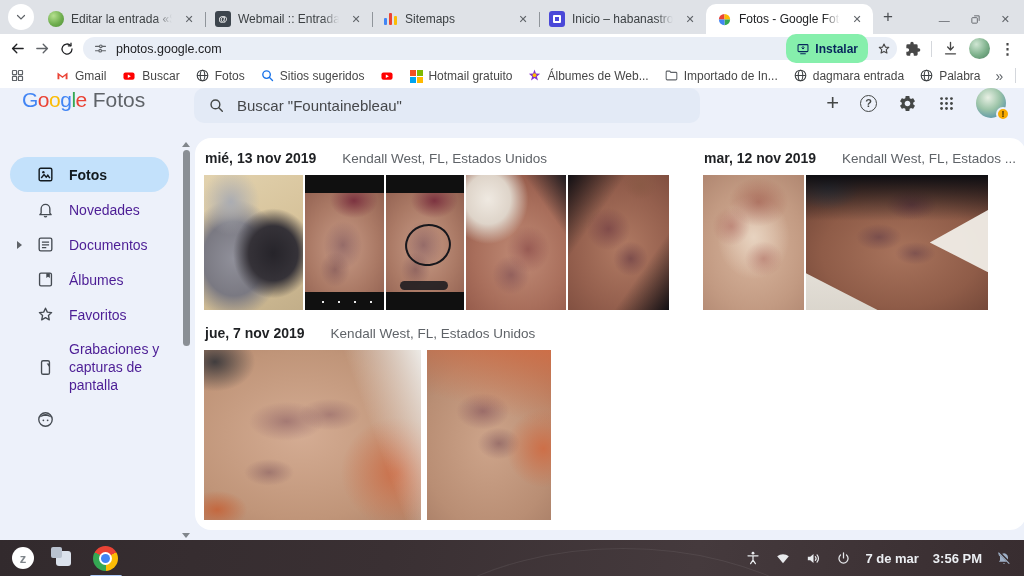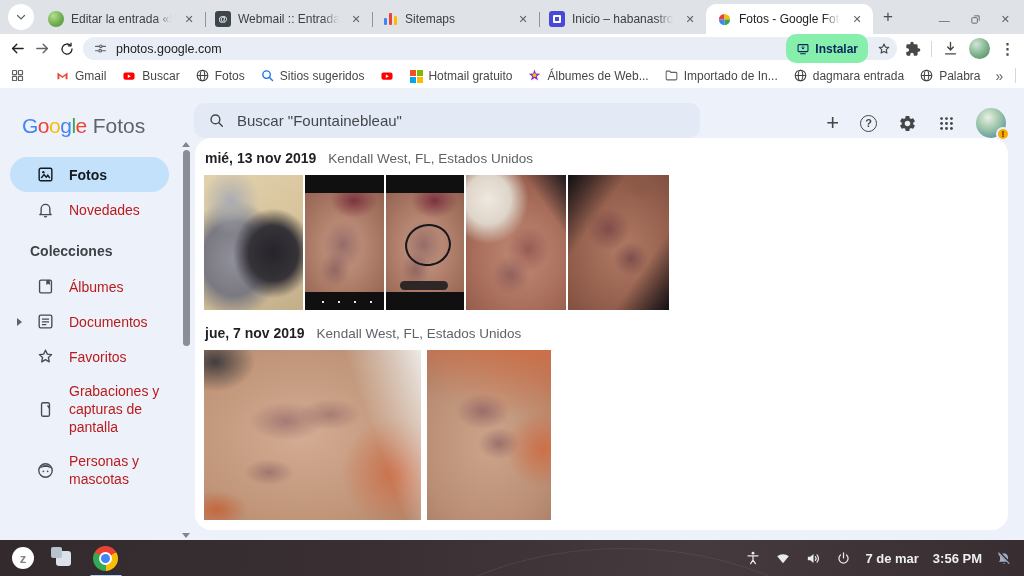--- a/index.html
+++ b/index.html
@@ -40,54 +40,54 @@
   
   .bookmarks{height:25px;background:#fff;display:flex;align-items:center;padding:0 10px;gap:15px;font-size:12px;color:#474747;flex-shrink:0}
   .bm{display:flex;align-items:flex-end;gap:5px;cursor:pointer;white-space:nowrap}
   .bm-sep{width:1px;height:15px;background:#d4d7dc}
   .ms-grid{display:grid;grid-template-columns:6px 6px;grid-template-rows:6px 6px;gap:1px}
   .ms-grid i{display:block}
   .bm-right{margin-left:auto;display:flex;align-items:center;gap:12px}
 
   
   .gp{flex:1;background:#edf1fa;display:flex;flex-direction:column;overflow:hidden}
-  .gp-header{height:50px;display:flex;align-items:flex-end;padding:0 18px 0 22px;flex-shrink:0}
+  .gp-header{height:50px;display:flex;align-items:flex-start;padding:0 18px 0 22px;flex-shrink:0}
   .gp-logo{display:flex;align-items:baseline;gap:6px;width:172px;cursor:pointer}
   .gp-logo .g-word{font-size:21px;letter-spacing:-.5px}
   .gp-logo .g-prod{font-size:21px;color:#5f6368}
   .gp-search{width:506px;height:35px;background:#e3eaf6;border-radius:10px;display:flex;align-items:center;padding:0 14px;gap:12px}
   .gp-search input{border:none;background:transparent;outline:none;font-size:15px;color:#3c4043;flex:1}
   .gp-search input::placeholder{color:#45474a;opacity:1}
   .gp-hicons{margin-left:auto;display:flex;align-items:center;gap:21px;color:#444746}
   .hbtn{border:none;background:transparent;display:flex;align-items:center;justify-content:center;cursor:pointer;color:#444746}
   .plus-glyph{font-size:22px;font-weight:400;line-height:1}
   .help-circle{width:17px;height:17px;border:1.7px solid #444746;border-radius:50%;font-size:11px;font-weight:bold;display:flex;align-items:center;justify-content:center}
   .avatar-lg{position:relative;width:30px;height:30px;border-radius:50%;background:radial-gradient(circle at 40% 32%,#e8f0e4 0%,#9cc4a8 45%,#5d96a8 80%,#47758a 100%);cursor:pointer}
   .avatar-badge{position:absolute;right:-4px;bottom:-3px;width:14px;height:14px;border-radius:50%;background:#f9ab00;border:2px solid #edf1fa;color:#3c2b00;font-size:9px;font-weight:bold;display:flex;align-items:center;justify-content:center}
 
   .gp-body{flex:1;display:flex;overflow:hidden}
   
   .gp-side{width:195px;flex-shrink:0;position:relative;padding:19px 26px 0 0}
-  .nav-item{display:flex;align-items:center;gap:14px;padding:8px 8px 8px 35px;font-size:14px;color:#b91c1c;cursor:pointer;line-height:18px}
+  .nav-item{display:flex;align-items:center;gap:14px;padding:8px 8px 8px 35px;font-size:14px;color:#4c1d95;cursor:pointer;line-height:18px}
   .nav-item .lbl{flex:1}
   .nav-item.active{background:#c3e1fb;border-radius:20px;margin-left:10px;padding-left:25px;color:#131b20;font-weight:bold}
   .nav-head{padding:16px 0 10px 30px;font-size:14px;font-weight:bold;color:#3f4246}
   .nav-ico{width:20px;flex-shrink:0;display:flex;align-items:center;justify-content:center}
   .caret{position:absolute;left:17px;width:0;height:0;border-left:5px solid #5f6368;border-top:4px solid transparent;border-bottom:4px solid transparent}
   .side-scroll{position:absolute;right:3px;top:4px;bottom:2px;width:12px;display:flex;flex-direction:column;align-items:center}
   .arr{width:0;height:0;border-left:4px solid transparent;border-right:4px solid transparent}
   .arr.up{border-bottom:5px solid #80868b}
   .arr.down{border-top:5px solid #80868b;margin-top:auto}
   .side-thumb{width:7px;height:196px;background:#8a8f95;border-radius:4px;margin-top:3px;cursor:grab}
 
   
   .gp-main{flex:1;margin:0 16px 10px 0}
   .card{background:#fff;border-radius:16px;height:100%;padding:7px 10px 12px 9px;overflow:hidden}
   .row-top{display:flex;gap:34px}
-  .day-header{display:flex;align-items:baseline;gap:12px;padding:5px 0 9px 1px;white-space:nowrap;overflow:hidden}
+  .day-header{display:flex;align-items:baseline;gap:26px;padding:5px 0 9px 1px;white-space:nowrap;overflow:hidden}
   .day-date{font-size:14px;font-weight:bold;color:#1f2124}
   .day-loc{font-size:13.5px;color:#5f6368}
   .thumbs{display:flex;gap:2px}
   .photo{height:135px;flex-shrink:0;position:relative;cursor:pointer;overflow:hidden}
   .sec3{margin-top:10px}
   .sec3 .thumbs{gap:6px}
 
   
   .k-dog-couch{width:99px;background:
     radial-gradient(55% 45% at 70% 58%,#26242a 0%,#353238 45%,rgba(50,47,53,0) 74%),
@@ -446,47 +446,46 @@
           <span class="nav-ico">
             <svg width="19" height="19" viewBox="0 0 24 24">
                 <g fill="none" stroke="#454b52" stroke-width="1.7" stroke-linejoin="round">
                   <path d="M6.5 16.5V11a5.5 5.5 0 0 1 11 0v5.5l1.6 2H4.9z"></path>
                   <path d="M10.4 20.4a1.8 1.8 0 0 0 3.2 0"></path>
                 </g>
               </svg>
           </span>
           <span class="lbl">Novedades</span>
         </div>
-        <div class="nav-head">Colecciones</div>
-        <div class="nav-item">
-          <span class="nav-ico">
-            <svg width="19" height="19" viewBox="0 0 24 24">
-                <g fill="none" stroke="#454b52" stroke-width="1.7">
-                  <rect x="4.5" y="4" width="15" height="16" rx="1.8"></rect>
-                  <path d="M13 4v6.2l2.2-1.6 2.3 1.6V4" fill="#454b52" stroke="none"></path>
-                </g>
-              </svg>
-          </span>
-          <span class="lbl">Álbumes</span>
-        </div>
         <div class="nav-item" style="position:relative">
           <span class="caret"></span>
           <span class="nav-ico">
             <svg width="19" height="19" viewBox="0 0 24 24">
                 <g fill="none" stroke="#454b52" stroke-width="1.7">
                   <rect x="4" y="4" width="16" height="16" rx="2"></rect>
                   <path d="M7.5 9h9M7.5 12.5h9M7.5 16h5.5"></path>
                 </g>
               </svg>
           </span>
           <span class="lbl">Documentos</span>
         </div>
         <div class="nav-item">
           <span class="nav-ico">
             <svg width="19" height="19" viewBox="0 0 24 24">
+                <g fill="none" stroke="#454b52" stroke-width="1.7">
+                  <rect x="4.5" y="4" width="15" height="16" rx="1.8"></rect>
+                  <path d="M13 4v6.2l2.2-1.6 2.3 1.6V4" fill="#454b52" stroke="none"></path>
+                </g>
+              </svg>
+          </span>
+          <span class="lbl">Álbumes</span>
+        </div>
+        <div class="nav-item">
+          <span class="nav-ico">
+            <svg width="19" height="19" viewBox="0 0 24 24">
                 <path d="M12 4l2.3 5 5.4.6-4 3.7 1.1 5.4L12 15.9l-4.8 2.8 1.1-5.4-4-3.7 5.4-.6z" fill="none" stroke="#454b52" stroke-width="1.7" stroke-linejoin="round"></path>
               </svg>
           </span>
           <span class="lbl">Favoritos</span>
         </div>
         <div class="nav-item">
           <span class="nav-ico">
             <svg width="19" height="19" viewBox="0 0 24 24">
                 <g fill="none" stroke="#454b52" stroke-width="1.7">
                   <rect x="7" y="3.5" width="10" height="17" rx="2"></rect>
@@ -498,21 +497,20 @@
         </div>
         <div class="nav-item">
           <span class="nav-ico">
             <svg width="19" height="19" viewBox="0 0 24 24">
                 <circle cx="12" cy="12" r="8.5" fill="none" stroke="#454b52" stroke-width="1.7"></circle>
                 <path d="M4.3 9.8A8.5 8.5 0 0 1 19.7 9.8C17.6 8.3 15 7.6 12 7.6s-5.6.7-7.7 2.2z" fill="#454b52"></path>
                 <circle cx="9.3" cy="13" r="1.1" fill="#454b52"></circle>
                 <circle cx="14.7" cy="13" r="1.1" fill="#454b52"></circle>
               </svg>
           </span>
-          <span class="lbl">Personas y mascotas</span>
         </div>
 
         <div class="side-scroll">
           <span class="arr up"></span>
           <span class="side-thumb"></span>
           <span class="arr down"></span>
         </div>
       </nav>
 
       <main class="gp-main">
@@ -524,20 +522,30 @@
                 <span class="day-loc">Kendall West, FL, Estados Unidos</span>
               </div>
               <div class="thumbs">
                   <div class="photo k-dog-couch"></div>
                   <div class="photo k-screenshot-a"></div>
                   <div class="photo k-screenshot-b"></div>
                   <div class="photo k-bandage"></div>
                   <div class="photo k-dark-skin"></div>
                 </div>
             </section>
+            <section class="day-group">
+              <div class="day-header">
+                <span class="day-date">mar, 12 nov 2019</span>
+                <span class="day-loc">Kendall West, FL, Estados ...</span>
+              </div>
+              <div class="thumbs">
+                  <div class="photo k-g2-light"></div>
+                  <div class="photo k-g2-dark"></div>
+                </div>
+            </section>
           </div>
           <section class="day-group sec3">
             <div class="day-header">
               <span class="day-date">jue, 7 nov 2019</span>
               <span class="day-loc">Kendall West, FL, Estados Unidos</span>
             </div>
             <div class="thumbs">
                 <div class="photo k-g3-wide"></div>
                 <div class="photo k-g3-tall"></div>
               </div>

